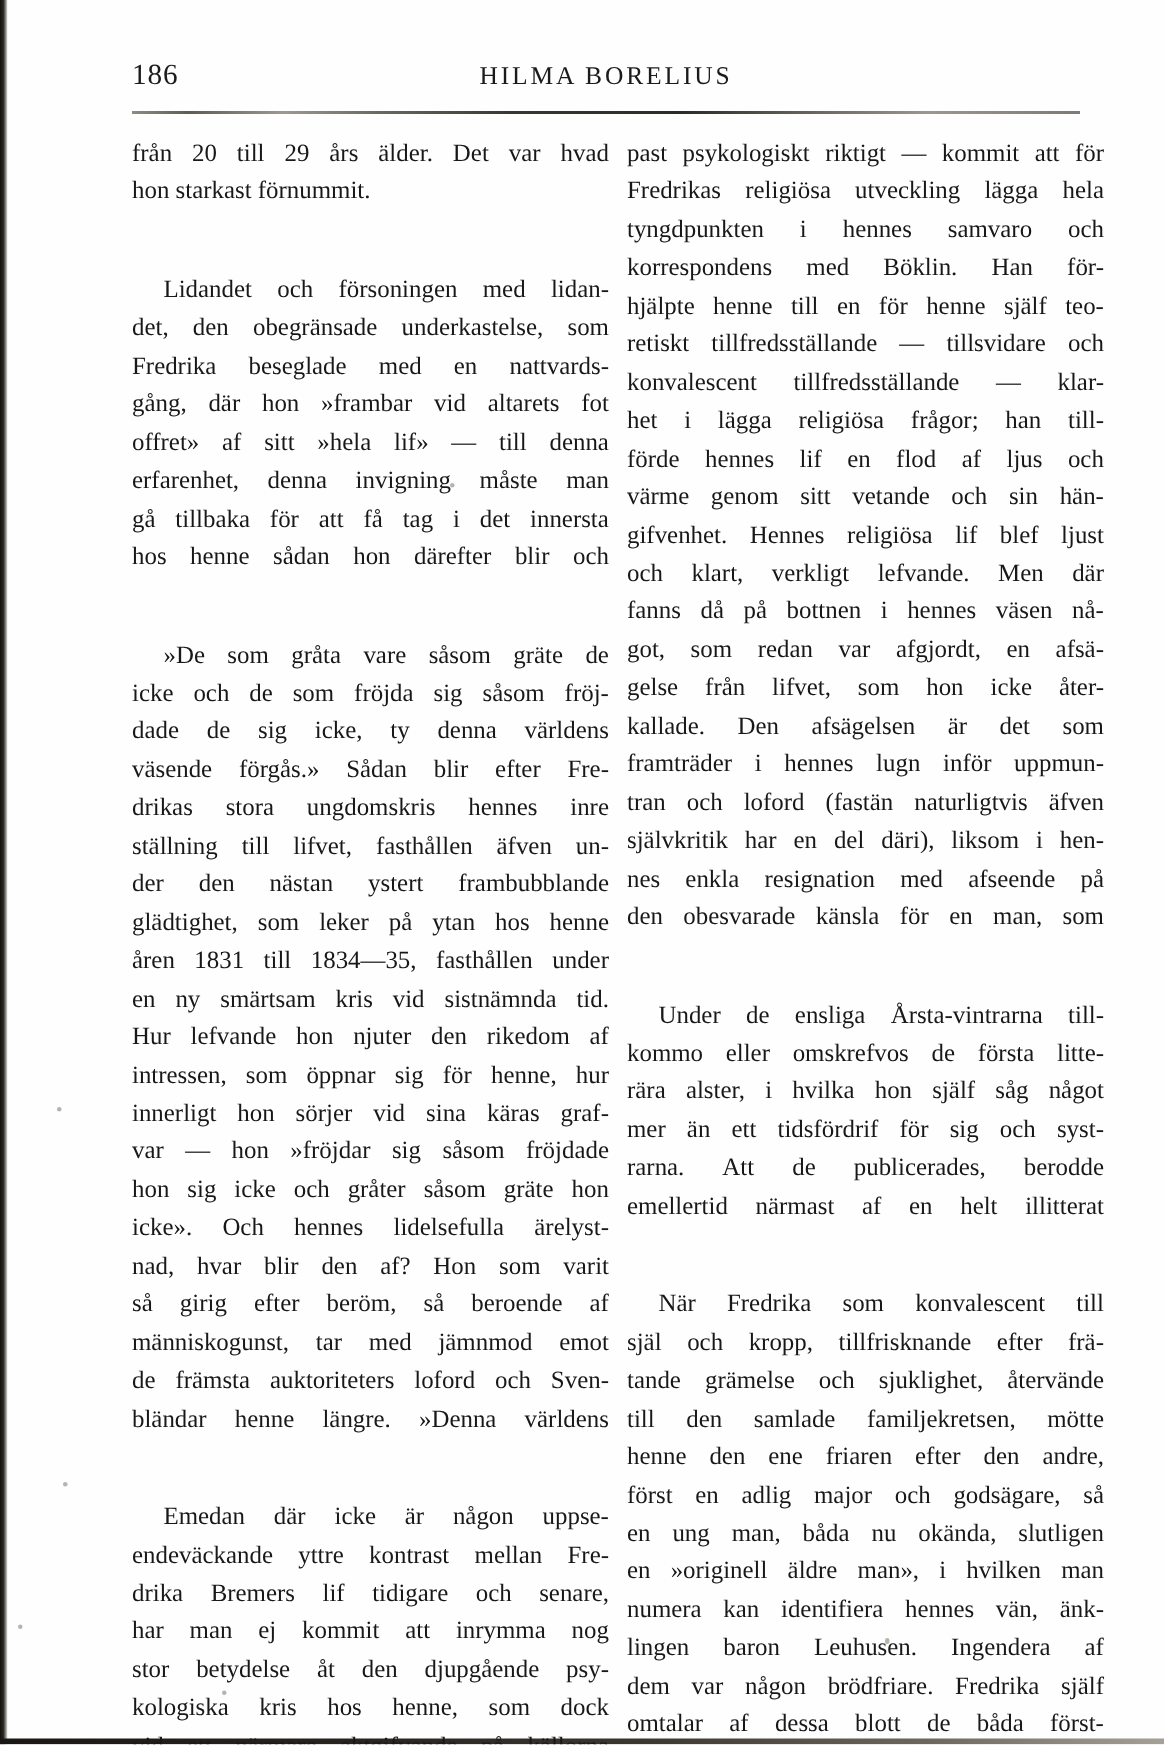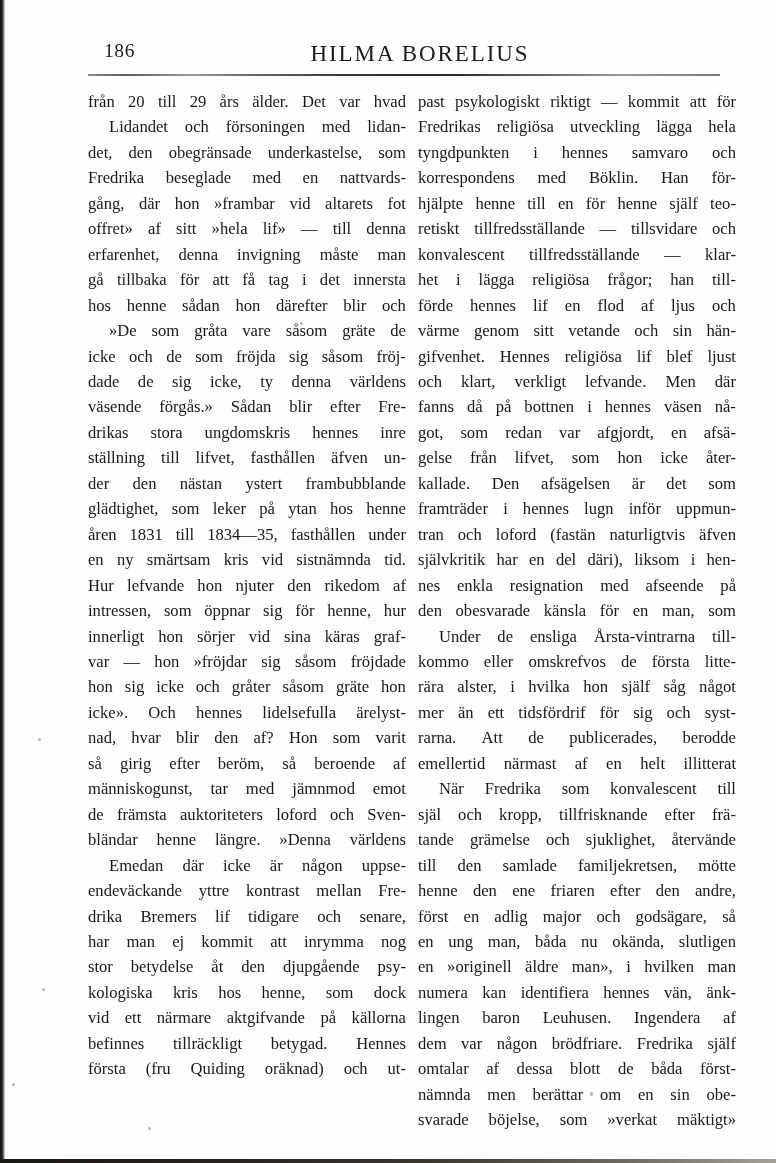--- a/index.html
+++ b/index.html
@@ -38,40 +38,40 @@
   }
   .scan-speck {
     position: absolute;
     background: #b9b4ab;
     border-radius: 50%;
   }
 
   
   .runhead {
     position: absolute;
-    left: 104px;
+    left: 88px;
     top: 40px;
     width: 632px;
     height: 28px;
   }
   .folio {
     position: absolute;
     left: 0;
     top: 0;
     font-size: 19.5px;
     letter-spacing: 0.6px;
     color: #1b1b1b;
   }
   .runhead-title {
     position: absolute;
     left: 0;
     top: 1px;
     width: 632px;
     text-align: center;
-    font-size: 23px;
+    font-size: 17px;
     letter-spacing: 1.9px;
     color: #1b1b1b;
   }
   .runhead-rule {
     position: absolute;
     left: 88px;
     top: 74px;
     width: 632px;
     height: 2px;
     background: linear-gradient(to right,
@@ -104,20 +104,21 @@
     white-space: pre;
   }
   .ln.j {
     display: flex;
     justify-content: space-between;
     white-space: normal;
   }
   .ln.j > span { white-space: pre; }
   .ln.ind {
     padding-left: 21px;
+    margin-top: 40px;
   }
   .ln.ind.j { padding-left: 21px; }
 </style>
 </head>
 <body>
 
 <div class="page">
 
   <div class="scan-edge-left"></div>
   <div class="scan-edge-bottom"></div>
@@ -140,20 +141,21 @@
           <span>från</span>
           <span>20</span>
           <span>till</span>
           <span>29</span>
           <span>års</span>
           <span>älder.</span>
           <span>Det</span>
           <span>var</span>
           <span>hvad</span>
         </span>
+        <span class="ln">hon starkast förnummit.</span>
       </p>
       <p>
         <span class="ln j ind">
           <span>Lidandet</span>
           <span>och</span>
           <span>försoningen</span>
           <span>med</span>
           <span>lidan-</span>
         </span>
         <span class="ln j">

